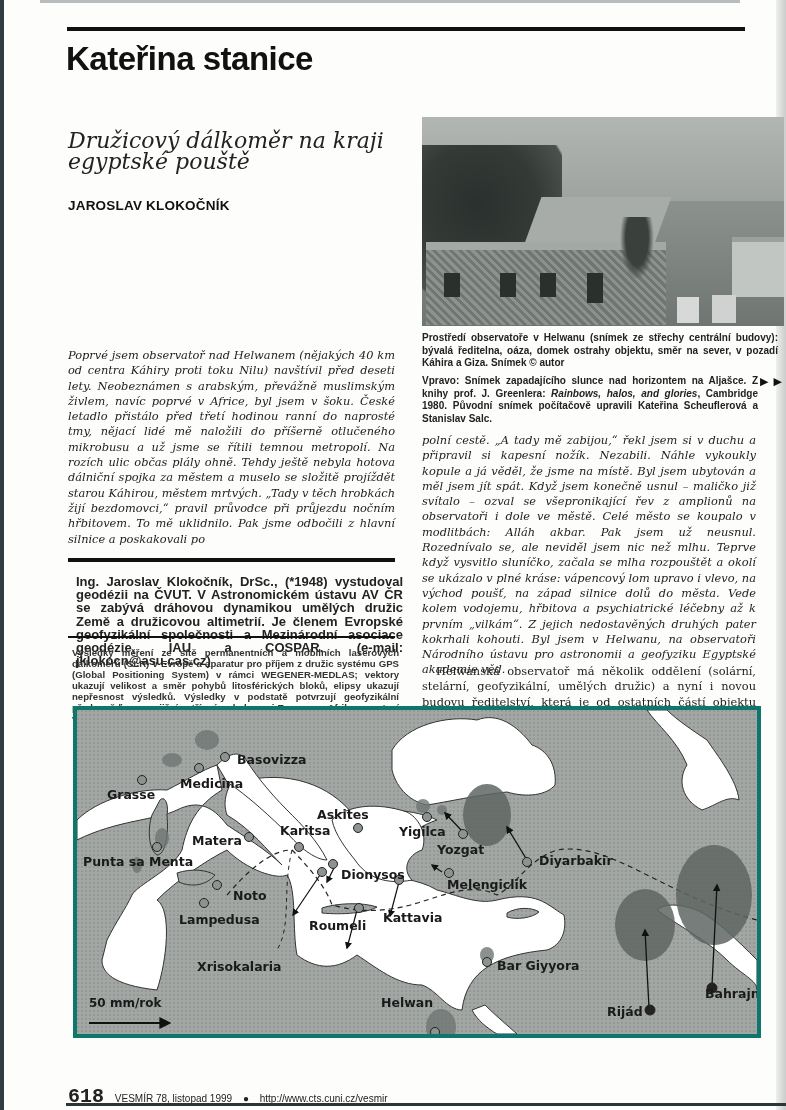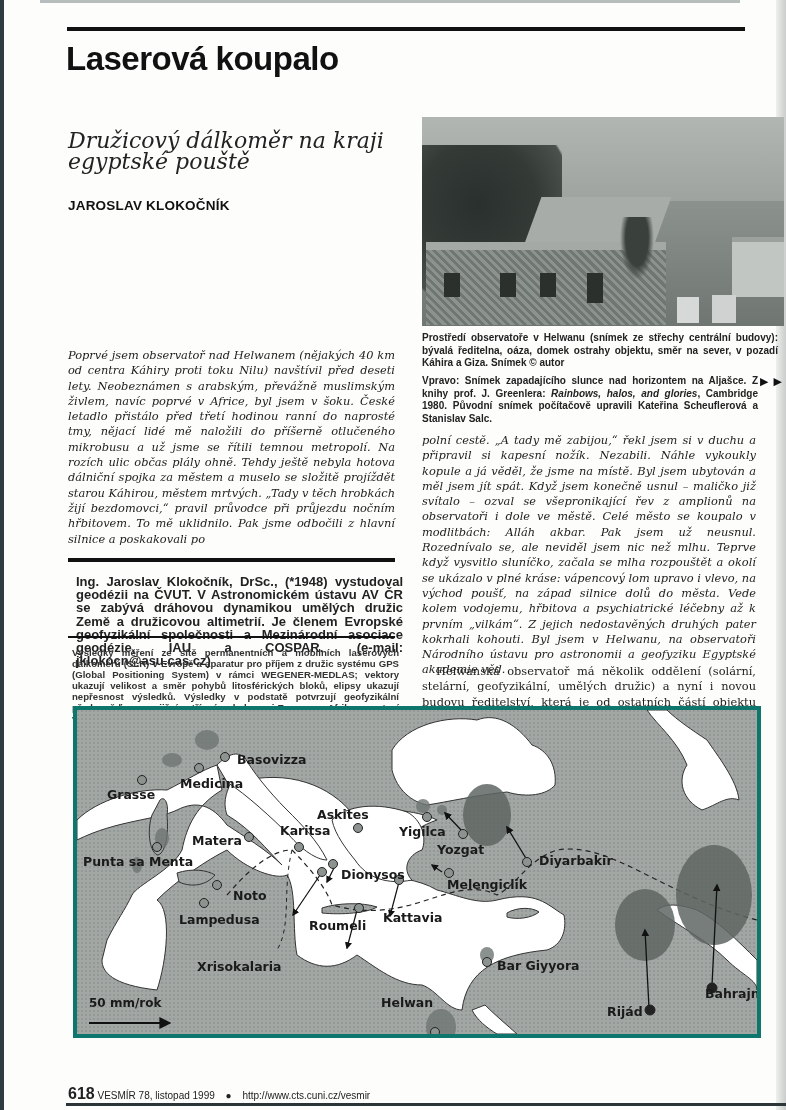--- a/index.html
+++ b/index.html
@@ -38,35 +38,35 @@
   .rule2 { left:68px; top:636px; width:327px; height:2px; }
   .bio { position:absolute; left:68px; top:567px; width:327px; font-size:13px; line-height:13.2px; font-weight:bold; color:#222; text-align:justify; margin:8px; }
   .figcap { position:absolute; left:68px; top:643px; width:327px; font-size:9.6px; line-height:11px; font-weight:bold; color:#333; text-align:justify; margin:4px; }
 
   .map { position:absolute; left:73px; top:706px; width:680px; height:324px; border:4px solid #0f766e; overflow:hidden; background:#9aa09d; }
   .map svg { position:absolute; left:0; top:0; }
   .map-label { position:absolute; font-family:"DejaVu Sans", sans-serif; font-weight:bold; font-size:12.5px; color:#1a1a1a; white-space:nowrap; }
   .scale-label { position:absolute; left:12px; top:286px; font-family:"DejaVu Sans", sans-serif; font-weight:bold; font-size:12px; color:#1a1a1a; }
 
   .footer { position:absolute; left:68px; top:1085px; font-size:10px; color:#222; white-space:nowrap; }
-  .footer .page-no { font-weight:bold; font-size:16px; margin-right:0; }
+  .footer .page-no { font-weight:bold; font-size:20px; margin-right:8px;font-family:Liberation Mono, monospace; }
   .footer .bullet { margin:0 8px; }
   .footer-rule { position:absolute; left:66px; top:1103px; width:720px; height:3px; background:#2b3538; }
 </style>
 </head>
 <body>
 
 <div class="edge-left"></div>
 <div class="edge-top"></div>
 <div class="edge-right"></div>
 
 <div class="top-rule"></div>
 
 <h1 class="title">
-  <span>Laserová koupalo</span><br>
+  <span>Kateřina stanice</span><br>
 </h1>
 <p class="subtitle">Družicový dálkoměr na kraji egyptské pouště</p>
 <div class="author">JAROSLAV KLOKOČNÍK</div>
 
 <div class="photo" title="Observatory building in Helwan seen from roof">
   <div class="sky"></div>
   <div class="trees"></div>
   <div class="roof"></div>
   <div class="building"></div>
   <div class="window" style="left:22px"></div>

